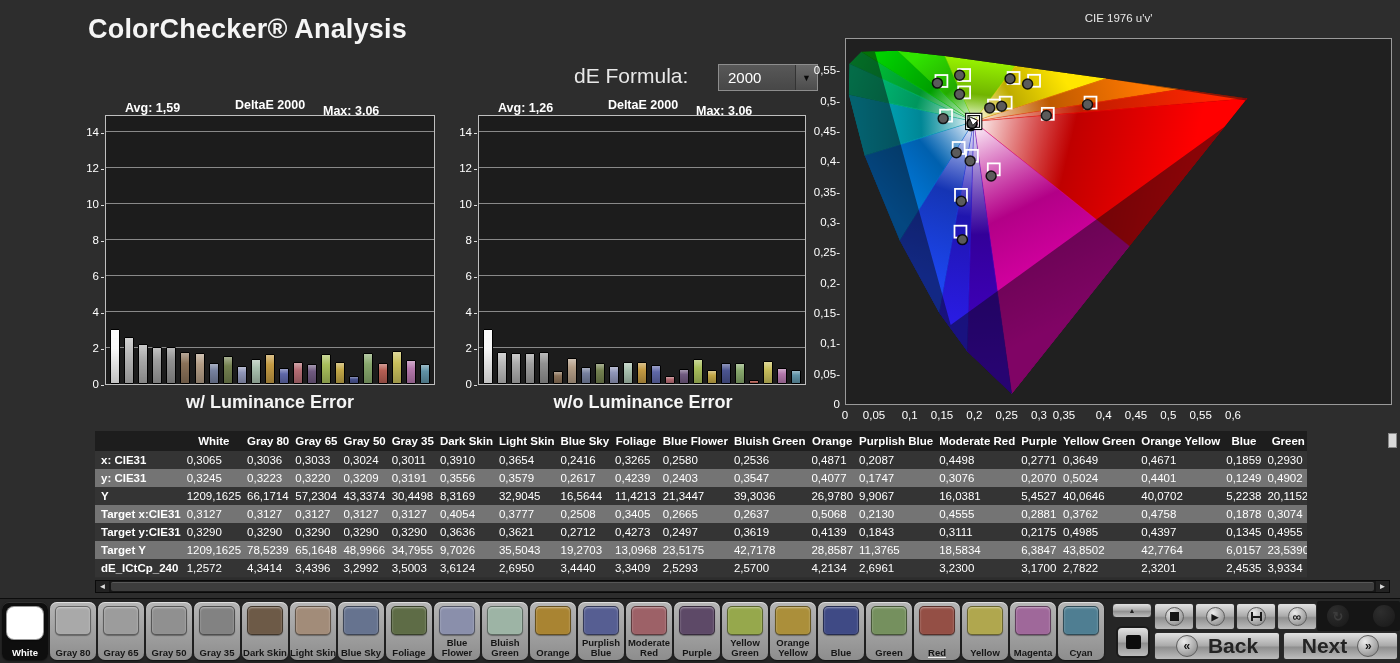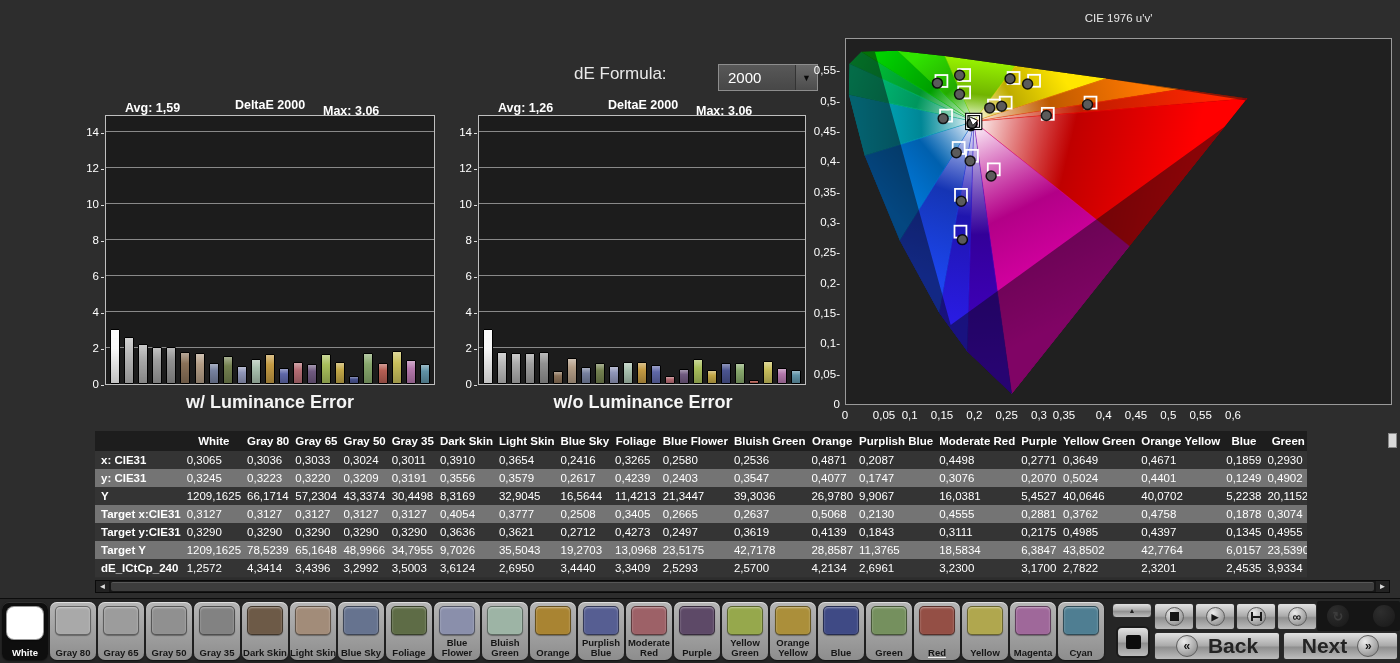--- a/index.html
+++ b/index.html
@@ -2,21 +2,21 @@
 <html><head>
 <meta charset="utf-8">
 <style>
   html,body{margin:0;padding:0;background:#1a1a1a;}
   *{box-sizing:border-box;font-family:"Liberation Sans",sans-serif;}
   #stage{position:relative;width:1400px;height:663px;background:#2d2d2d;overflow:hidden;color:#f0f0f0;}
   .abs{position:absolute;}
   
   #page-title{left:88px;top:14px;font-size:27px;font-weight:600;color:#f5f5f5;letter-spacing:.2px;}
   
-  #de-label{left:574px;top:64px;font-size:17px;color:#e8e8e8;}
+  #de-label{left:574px;top:64px;font-size:21px;color:#e8e8e8;}
   #de-select{left:718px;top:64px;width:100px;height:27px;background:linear-gradient(#585858,#474747);
      border:1px solid #8d8d8d;display:flex;align-items:center;cursor:pointer;}
   #de-select .val{flex:1;padding-left:9px;font-size:15px;color:#fff;}
   #de-select .arrow{width:22px;height:100%;display:flex;align-items:center;justify-content:center;
      background:linear-gradient(#6a6a6a,#4c4c4c);border-left:1px solid #333;font-size:9px;color:#0a0a0a;}
   
   .chartw{width:370px;height:330px;}
   #chart1{left:75px;top:95px;}
   #chart2{left:448px;top:95px;}
   .ch-avg{position:absolute;left:50px;top:6px;font-size:12.5px;font-weight:bold;color:#fff;}
@@ -80,20 +80,21 @@
      color:#3c3c3c;font-size:13px;font-weight:bold;}
   .navbtn{height:28px;top:33px;font-size:21px;font-weight:600;color:#242424;gap:10px;border-radius:3px;}
   .hbar-icon{width:11px;height:9px;border-left:2px solid #1a1a1a;border-right:2px solid #1a1a1a;position:relative;}
   .hbar-icon::after{content:"";position:absolute;left:0;right:0;top:3.5px;height:2px;background:#1a1a1a;}
 </style>
 </head>
 <body>
 
 <div id="stage">
 
+  <div class="abs" id="page-title">ColorChecker® Analysis</div>
 
   <div class="abs" id="de-label">dE Formula:</div>
   <div class="abs" id="de-select">
     <span class="val">2000</span>
     <span class="arrow">▼</span>
   </div>
 
   <div class="abs chartw" id="chart1">
     <div class="ch-avg">Avg: 1,59</div>
     <div class="ch-title">DeltaE 2000</div>
@@ -361,21 +362,21 @@
       <div class="cie-ylab" style="left: 2px; top: 298.995px;">0,15-</div>
       <div class="cie-ylab" style="left: 2px; top: 268.66px;">0,2-</div>
       <div class="cie-ylab" style="left: 2px; top: 238.325px;">0,25-</div>
       <div class="cie-ylab" style="left: 2px; top: 207.99px;">0,3-</div>
       <div class="cie-ylab" style="left: 2px; top: 177.655px;">0,35-</div>
       <div class="cie-ylab" style="left: 2px; top: 147.32px;">0,4-</div>
       <div class="cie-ylab" style="left: 2px; top: 116.985px;">0,45-</div>
       <div class="cie-ylab" style="left: 2px; top: 86.65px;">0,5-</div>
       <div class="cie-ylab" style="left: 2px; top: 56.315px;">0,55-</div>
       <div class="cie-xlab" style="left: 23px;">0</div>
-      <div class="cie-xlab" style="left: 62px;">0,05</div>
+      <div class="cie-xlab" style="left: 52px;">0,05</div>
       <div class="cie-xlab" style="left: 87.67px;">0,1</div>
       <div class="cie-xlab" style="left: 120.005px;">0,15</div>
       <div class="cie-xlab" style="left: 152.34px;">0,2</div>
       <div class="cie-xlab" style="left: 184.675px;">0,25</div>
       <div class="cie-xlab" style="left: 217.01px;">0,3</div>
       <div class="cie-xlab" style="left: 242px;">0,35</div>
       <div class="cie-xlab" style="left: 281.68px;">0,4</div>
       <div class="cie-xlab" style="left: 314.015px;">0,45</div>
       <div class="cie-xlab" style="left: 346.35px;">0,5</div>
       <div class="cie-xlab" style="left: 378.685px;">0,55</div>

